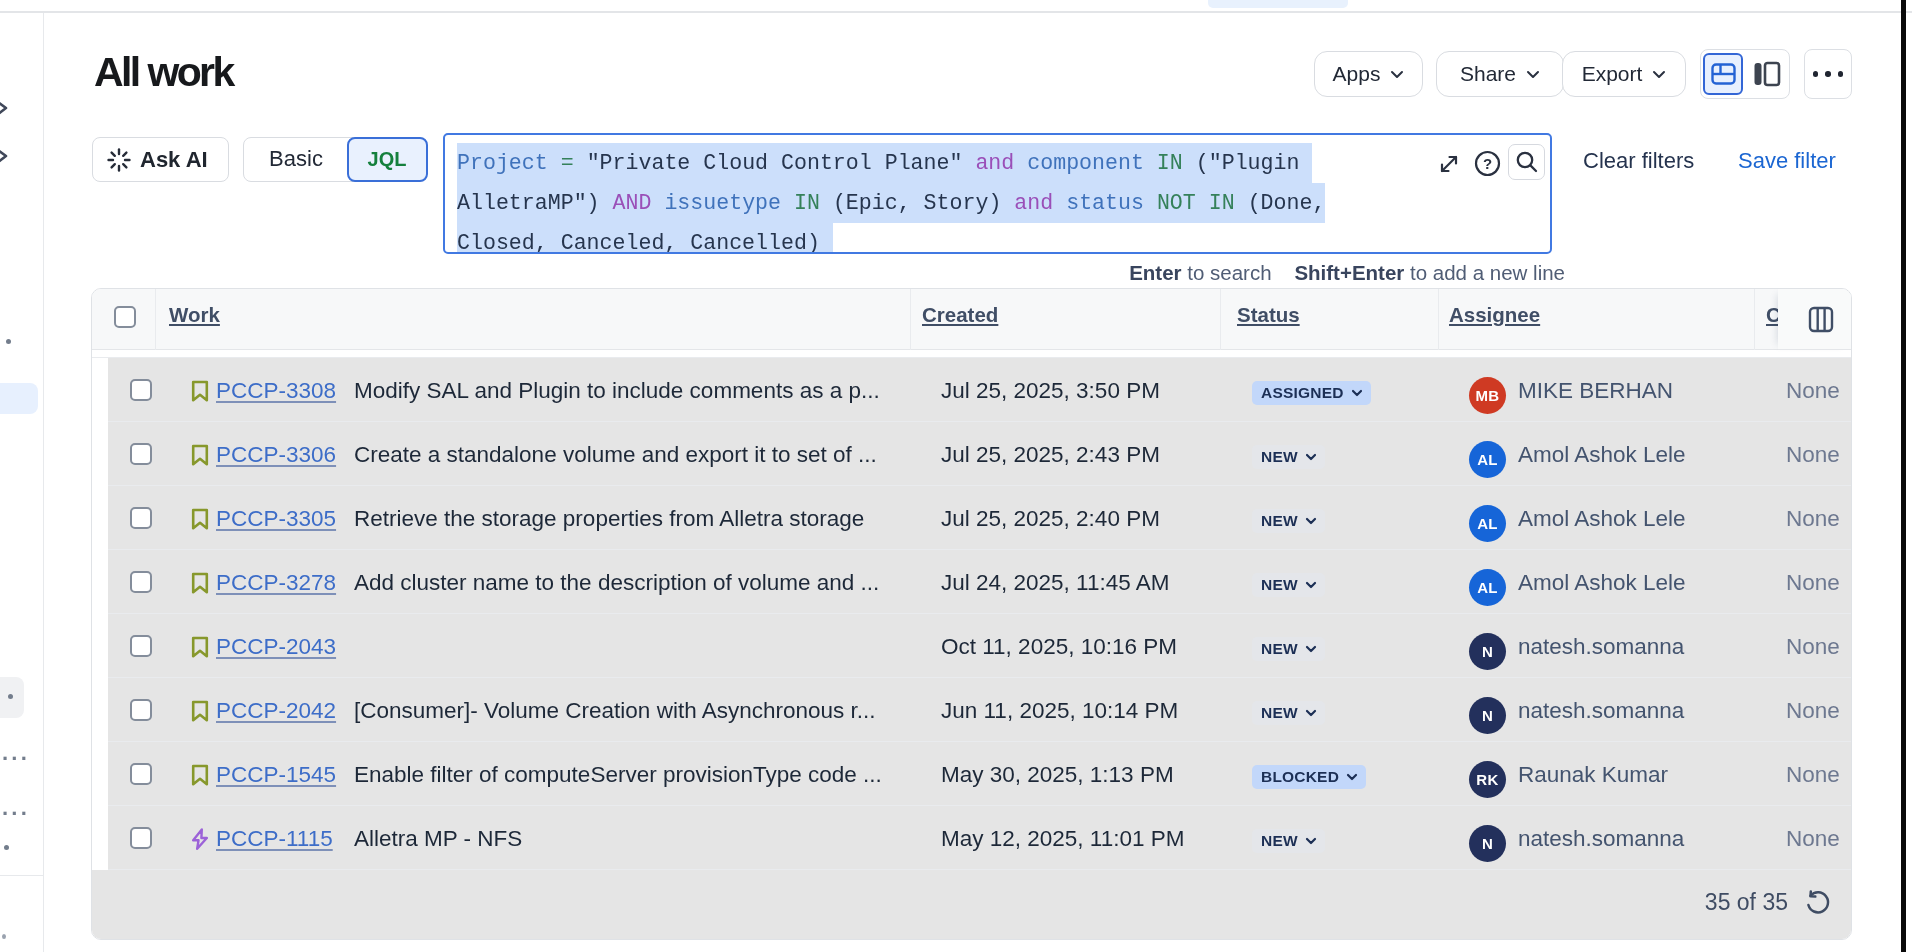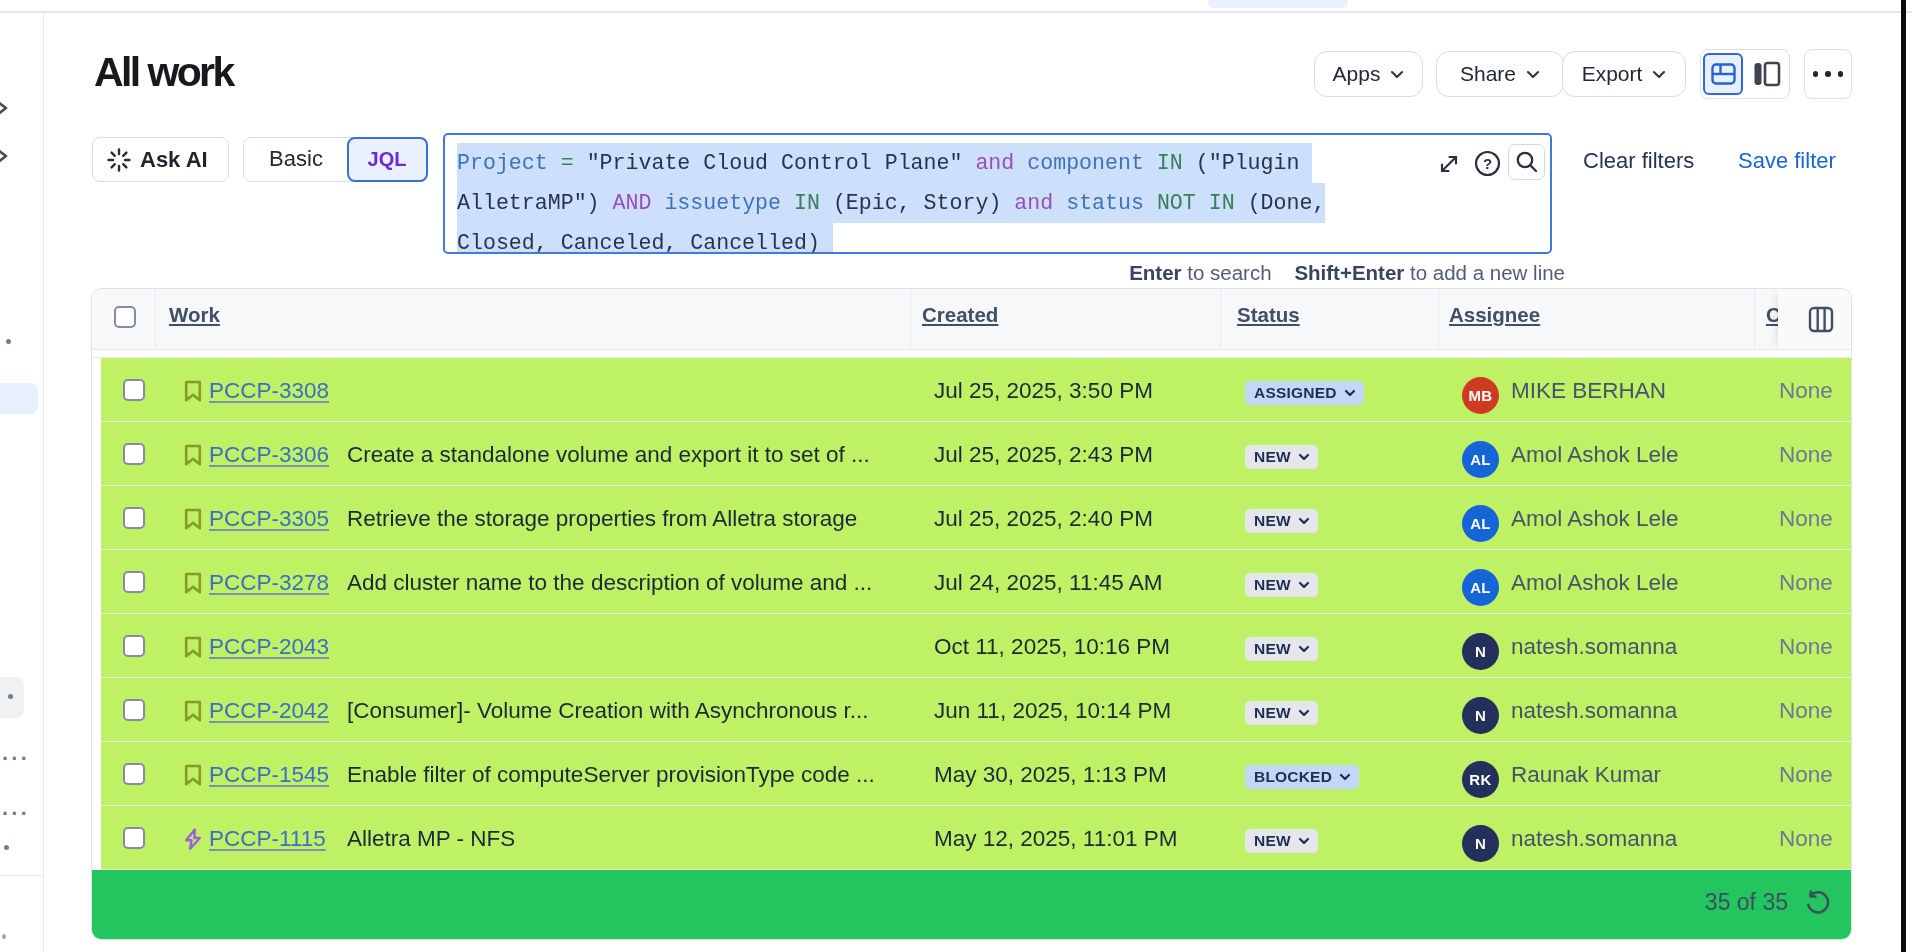--- a/index.html
+++ b/index.html
@@ -14,54 +14,54 @@
 .sidebar { position:absolute; left:0; top:13px; width:44px; height:939px; background:#fff; border-right:1px solid #e7e9ec; }
 
 
 h1 { position:absolute; left:94px; top:49px; font-size:41px; font-weight:700; color:#17191c; letter-spacing:-2.6px; }
 .btn { position:absolute; height:46px; top:51px; background:#fff; border:1.5px solid #d9dce1; border-radius:13px; display:flex; align-items:center; justify-content:center; font-size:21px; font-weight:500; color:#222936; }
 
 
 .askai { position:absolute; left:92px; top:137px; width:137px; height:45px; background:#fff; border:1.5px solid #d9dce1; border-radius:8px; display:flex; align-items:center; }
 .seg { position:absolute; left:243px; top:137px; width:184px; height:45px; background:#fff; border:1.5px solid #d9dce1; border-radius:8px; }
 .seg .basic { position:absolute; left:0; top:0; width:104px; height:42px; display:flex; align-items:center; justify-content:center; font-size:22px; font-weight:500; color:#222936; }
-.seg .jql { position:absolute; right:-1.5px; top:-1.5px; width:81px; height:45px; background:#e9f1fe; border:2px solid #3a6fd8; border-radius:8px; display:flex; align-items:center; justify-content:center; font-size:20px; font-weight:600; color:#6d28d9; }
+.seg .jql { position:absolute; right:-1.5px; top:-1.5px; width:81px; height:45px; background:#e9f1fe; border:2px solid #3a6fd8; border-radius:8px; display:flex; align-items:center; justify-content:center; font-size:20px; font-weight:600; color:#15803d; }
 
 .jqlbox { position:absolute; left:443px; top:133px; width:1109px; height:121px; background:#fff; border:2.5px solid #4179e2; border-radius:5px; overflow:hidden; }
 .code { position:absolute; left:12px; top:8px; font-family:"Liberation Mono",monospace; font-size:21.6px; line-height:40px; white-space:pre; }
 .sel { background:#ccdffb; padding:7.6px 0; }
 .tf { color:#3f72bb; }
 .tk { color:#9a4fb8; }
 .to { color:#35815a; }
 .tv { color:#26354e; }
 
 .clearf { position:absolute; left:1583px; top:148px; font-size:22px; font-weight:500; color:#25334e; }
 .savef { position:absolute; left:1738px; top:148px; font-size:22px; font-weight:500; color:#1b66d2; }
 .hint { position:absolute; left:1000px; top:261px; width:565px; text-align:right; font-size:20.5px; color:#505d75; }
 .hint b { color:#39455e; font-weight:700; }
 
 
 .table { position:absolute; left:91px; top:288px; width:1761px; height:652px; border:1.5px solid #dfe2e6; border-radius:10px; background:#fff; overflow:hidden; }
 .thead { position:absolute; left:0; top:0; width:100%; height:61px; background:#f7f8f9; border-bottom:1px solid #e4e6e9; }
 .hlabel { position:absolute; top:14px; font-size:20.5px; font-weight:700; color:#404e66;text-decoration:underline; }
 .colline { position:absolute; top:0; width:1px; height:652px; background:#e9ebee; }
 .partial { position:absolute; left:0; top:61px; width:100%; height:8px; border-bottom:1px solid #e9ebee; background:#fff; }
-.row { position:absolute; left:9px; width:1761px; height:64px; border-bottom:1px solid #e9ebee; background:#bef264; }
+.row { position:absolute; left:16px; width:1761px; height:64px; border-bottom:1px solid #e9ebee; background:#e5e5e5; }
 .cb { position:absolute; left:22px; width:22px; height:22px; border:2px solid #848d9b; border-radius:5px; background:#fff; }
 .hcb { position:absolute; left:22px; top:17px; width:22px; height:22px; border:2px solid #848d9b; border-radius:5px; background:#fff; }
 .key { position:absolute; left:108px; font-size:22.5px; font-weight:500; color:#3d6dc8; text-decoration:underline; text-decoration-color:#7e90b8; text-underline-offset:3px; }
 .summ { position:absolute; left:246px; font-size:22.5px; color:#1d2838; }
 .date { position:absolute; left:833px; font-size:22.5px; font-weight:400; color:#1d2838; }
 .chip { position:absolute; left:1144px; height:24px; border-radius:5px; display:flex; align-items:center; padding:0 8px 0 9px; font-size:15.5px; font-weight:700; letter-spacing:0.2px; color:#1c2f55; }
 .chip-blue { background:#c2d7fa; }
 .chip-grey { background:#e4e6ea; }
 .av { position:absolute; left:1361px; width:37px; height:37px; border-radius:50%; color:#fff; font-size:15px; font-weight:600; display:flex; align-items:center; justify-content:center; letter-spacing:0.3px; }
 .aname { position:absolute; left:1410px; font-size:22.5px; color:#44546f;text-align:center; }
 .none { position:absolute; left:1678px; font-size:22.5px; color:#6d7890; }
-.foot { position:absolute; left:0; top:581px; width:100%; height:71px; background:#22c55e; }
+.foot { position:absolute; left:0; top:581px; width:100%; height:71px; background:#e5e5e5; }
 .count { position:absolute; right:63px; top:19px; font-size:23px; color:#3f4c63; }
 
 
 .scroll { position:absolute; left:1901px; top:0; width:5px; height:952px; background:#0a0a0a; }
 </style>
 </head>
 <body>
 <div class="topblue"></div>
 <div class="tophair"></div>
 <div class="sidebar"></div>
@@ -174,20 +174,21 @@
   <div class="colline" style="left:1128px"></div>
   <div class="colline" style="left:1346px"></div>
   <div class="colline" style="left:1662px"></div>
   <div class="partial"></div>
 <div class="row" style="top:69px">
   <span class="cb" style="top:21px"></span>
   <svg width="20" height="22" viewBox="0 0 20 22" style="position:absolute;left:82px;top:22px">
         <path d="M3.2 2 h13.6 v18.2 l-6.8 -5.4 l-6.8 5.4 z" fill="none" stroke="#87982c" stroke-width="2.6" stroke-linejoin="round"></path>
       </svg>
   <a class="key" style="top:20px">PCCP-3308</a>
+  <span class="summ" style="top:20px">Modify SAL and Plugin to include comments as a p...</span>
   <span class="date" style="top:20px">Jul 25, 2025, 3:50 PM</span>
   <span class="chip chip-blue" style="top:23px">ASSIGNED<svg width="12" height="8" viewBox="0 0 12 8" style="margin-left:7px">
           <path d="M2 2 L6 6 L10 2" fill="none" stroke="#1c2f55" stroke-width="2.2" stroke-linecap="round" stroke-linejoin="round"></path>
         </svg></span>
   <span class="av" style="top:19px;background:#cf3a23">MB</span>
   <span class="aname" style="top:20px">MIKE BERHAN</span>
   <span class="none" style="top:20px">None</span>
 </div>
 <div class="row" style="top:133px">
   <span class="cb" style="top:21px"></span>

